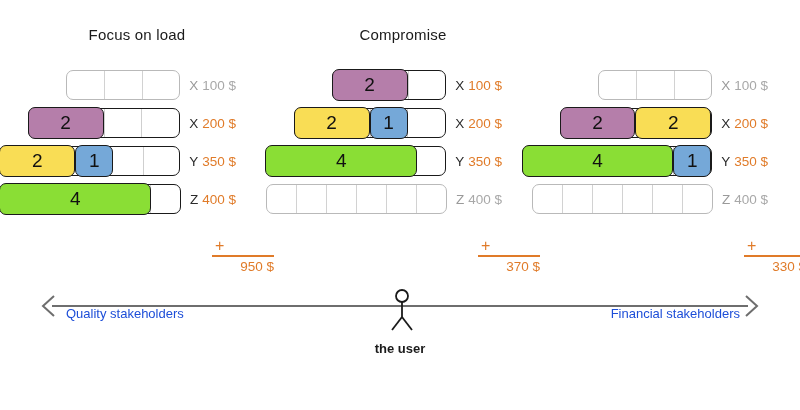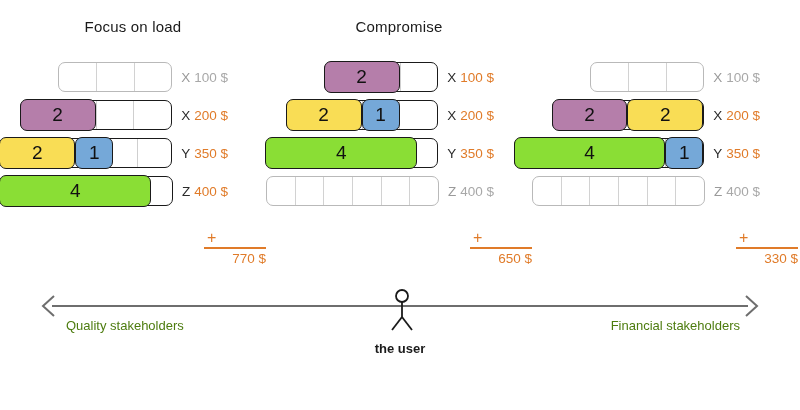--- a/index.html
+++ b/index.html
@@ -4,21 +4,21 @@
 <style>
   html,body{margin:0;padding:0;}
   body{
     width:800px;height:410px;background:#ffffff;
     font-family:"Liberation Sans", sans-serif;
     overflow:hidden;position:relative;
   }
   .canvas{position:relative;width:800px;height:410px;}
 
   
-  .column{position:absolute;top:0;width:266px;height:280px;}
+  .column{position:absolute;top:8px;width:266px;height:280px;padding-left:8px;}
   .col-title{
     position:absolute;top:18px;left:0;width:100%;
     text-align:center;font-size:15px;color:#1a1a1a;
     letter-spacing:.2px;white-space:nowrap;
   }
 
   
   .rows{position:absolute;top:58px;left:0;width:100%;}
   .row{
     position:relative;height:38px;
@@ -74,21 +74,21 @@
   .sum{font-size:13.5px;color:#e07b29;text-align:right;}
 
   
   .axis-line{
     position:absolute;left:52px;top:305px;width:696px;height:2px;
     background:#6e6e6e;
   }
   .arrow{position:absolute;top:294px;width:20px;height:24px;}
   .arrow svg{display:block;}
   .axis-label{
-    position:absolute;top:318px;font-size:13px;color:#4d7c0f;
+    position:absolute;top:306px;font-size:13px;color:#1d4ed8;
     white-space:nowrap;
   }
   .axis-label.left{left:66px;}
   .axis-label.right{right:60px;}
 
   
   .figure{position:absolute;left:384px;top:288px;width:36px;height:46px;}
   .caption{
     position:absolute;top:340px;left:0;width:800px;text-align:center;
     font-size:13px;color:#1a1a1a;line-height:18px;font-weight:bold;
@@ -163,21 +163,21 @@
             <div class="label">
               <span class="key">Z</span>
               <span class="amt">400 $</span>
             </div>
           </div>
         </div>
         <div class="total" style="padding-right: 14px;">
           <div class="total-inner" style="min-width: 62px;">
             <div class="plus">+</div>
             <div class="rule"></div>
-            <div class="sum">770 $</div>
+            <div class="sum">950 $</div>
           </div>
         </div>
       </div>
       <div class="column" style="left: 266px;">
         <div class="col-title">Compromise</div>
         <div class="rows">
           <div class="row" style="padding-right: 38px;">
             <div class="bar-area filled" style="width: 114px;">
               <div class="grid dark">
                 <span></span>
@@ -237,21 +237,21 @@
             <div class="label">
               <span class="key">Z</span>
               <span class="amt">400 $</span>
             </div>
           </div>
         </div>
         <div class="total" style="padding-right: 14px;">
           <div class="total-inner" style="min-width: 62px;">
             <div class="plus">+</div>
             <div class="rule"></div>
-            <div class="sum">650 $</div>
+            <div class="sum">370 $</div>
           </div>
         </div>
       </div>
       <div class="column" style="left: 532px;">
         <div class="rows">
           <div class="row greyed" style="padding-right: 38px;">
             <div class="bar-area empty" style="width: 114px;">
               <div class="grid">
                 <span></span>
                 <span></span>

